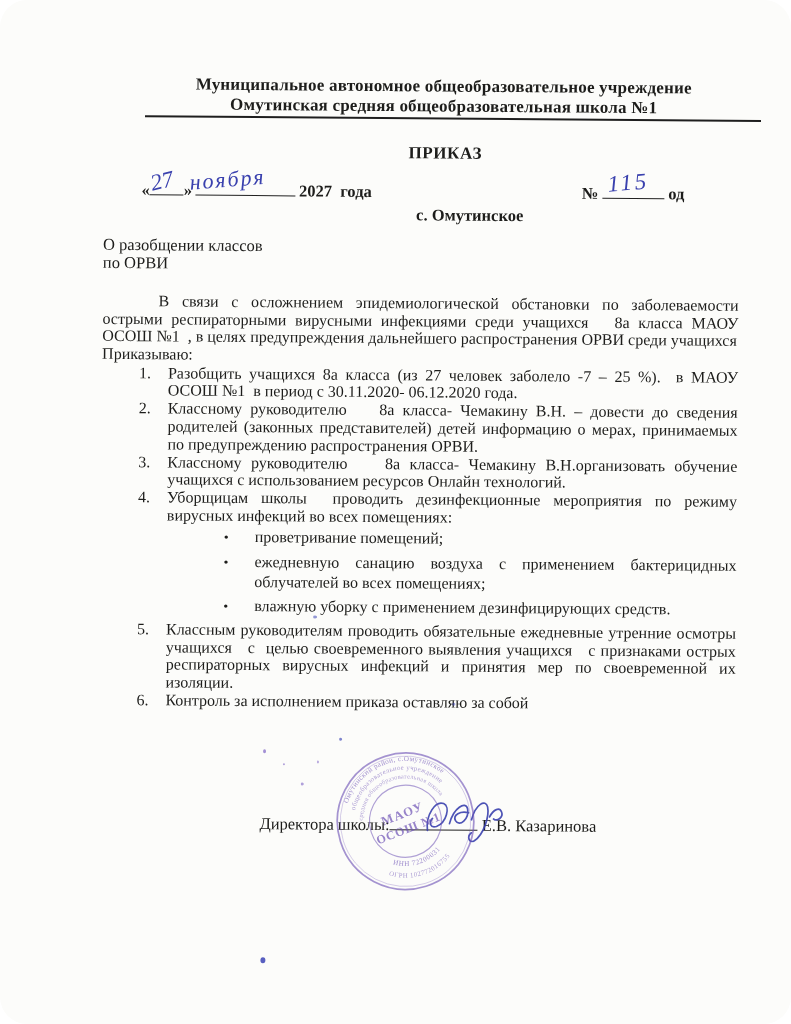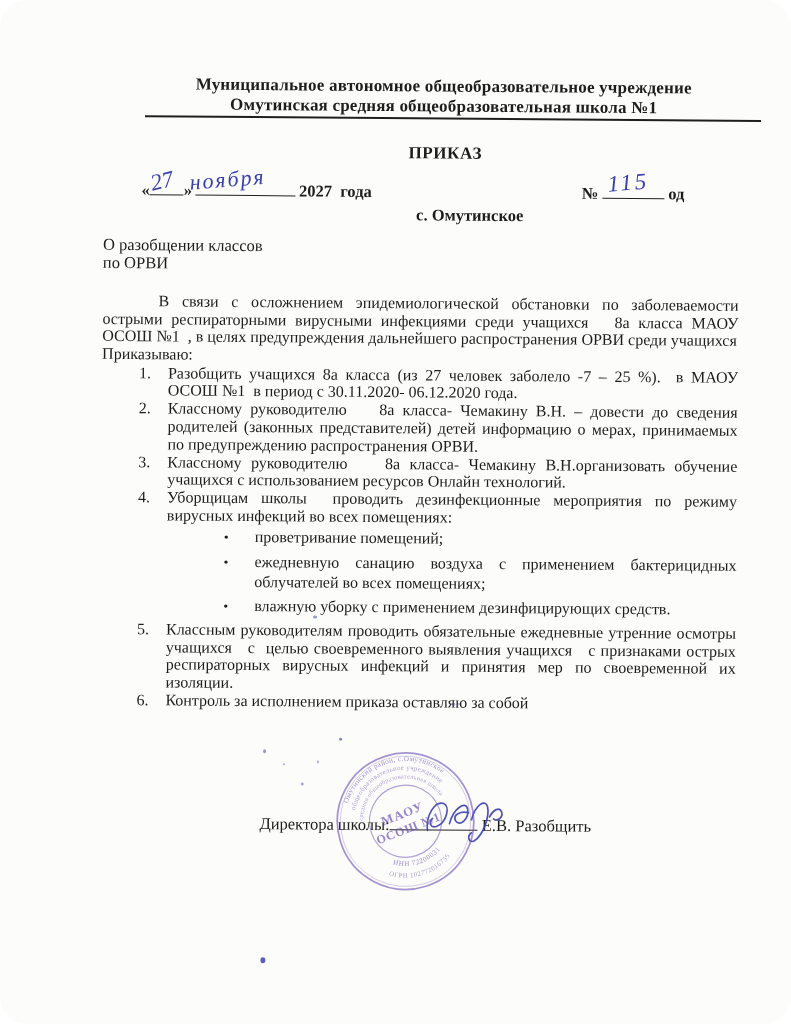--- a/index.html
+++ b/index.html
@@ -118,21 +118,21 @@
         <span class="onum">5.</span>
           <span class="otext pre">Классным руководителям проводить обязательные ежедневные утренние осмотры учащихся   с  целью своевременного выявления учащихся   с признаками острых респираторных вирусных инфекций и принятия мер по своевременной их изоляции.</span>
       </div>
       <div class="oitem">
         <span class="onum">6.</span>
           <span class="otext pre">Контроль за исполнением приказа оставляю за собой</span>
       </div>
     </div>
 
     <div class="sig">
-      <span>Директора школы:</span><span class="sig-blank"></span> <span>Е.В. Разобщить</span>
+      <span>Директора школы:</span><span class="sig-blank"></span> <span>Е.В. Казаринова</span>
       <svg class="sig-hand" width="100" height="52" viewBox="0 0 100 52">
         <g fill="none" stroke="#3a41ae" stroke-width="1.7" stroke-linecap="round" opacity="0.9">
           <path d="M8,40 C6,24 16,10 24,13 C31,16 27,32 17,36 C11,38 9,32 13,28"></path>
           <path d="M30,33 C34,17 46,10 48,18 C50,28 40,37 36,30 C33,24 41,20 49,22"></path>
           <path d="M52,29 C56,13 66,8 68,16 C70,26 64,44 55,50 C50,53 47,46 52,42"></path>
           <path d="M70,26 C74,18 80,16 82,21 C84,26 78,31 74,28"></path>
         </g>
       </svg>
     </div>
 

